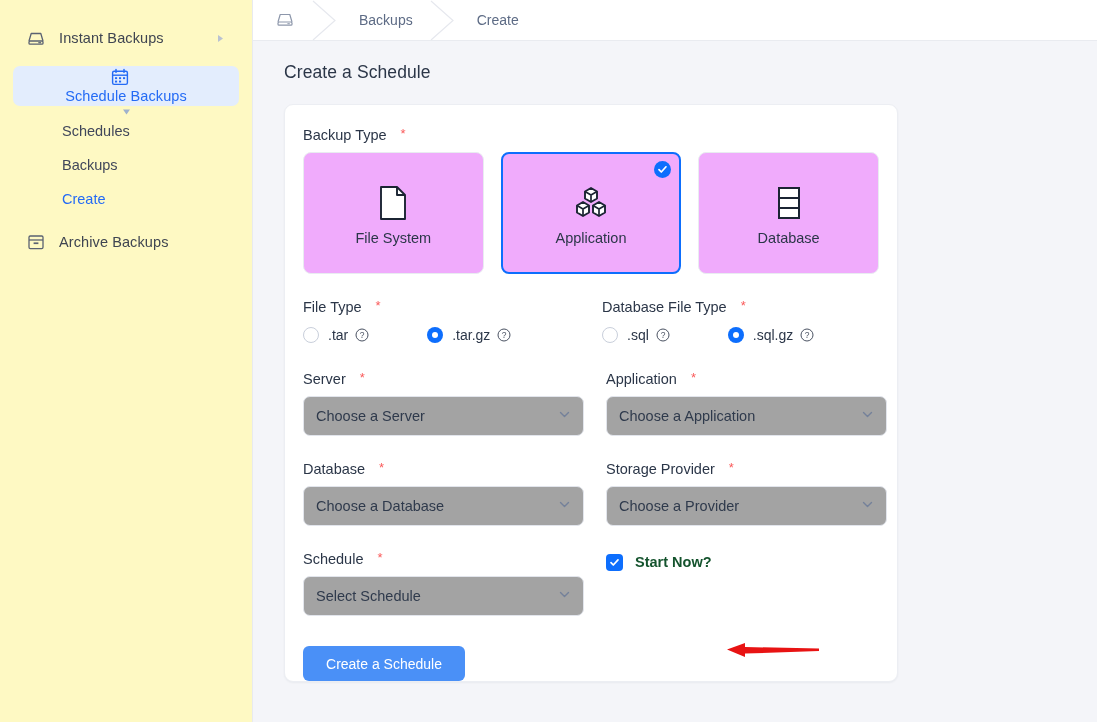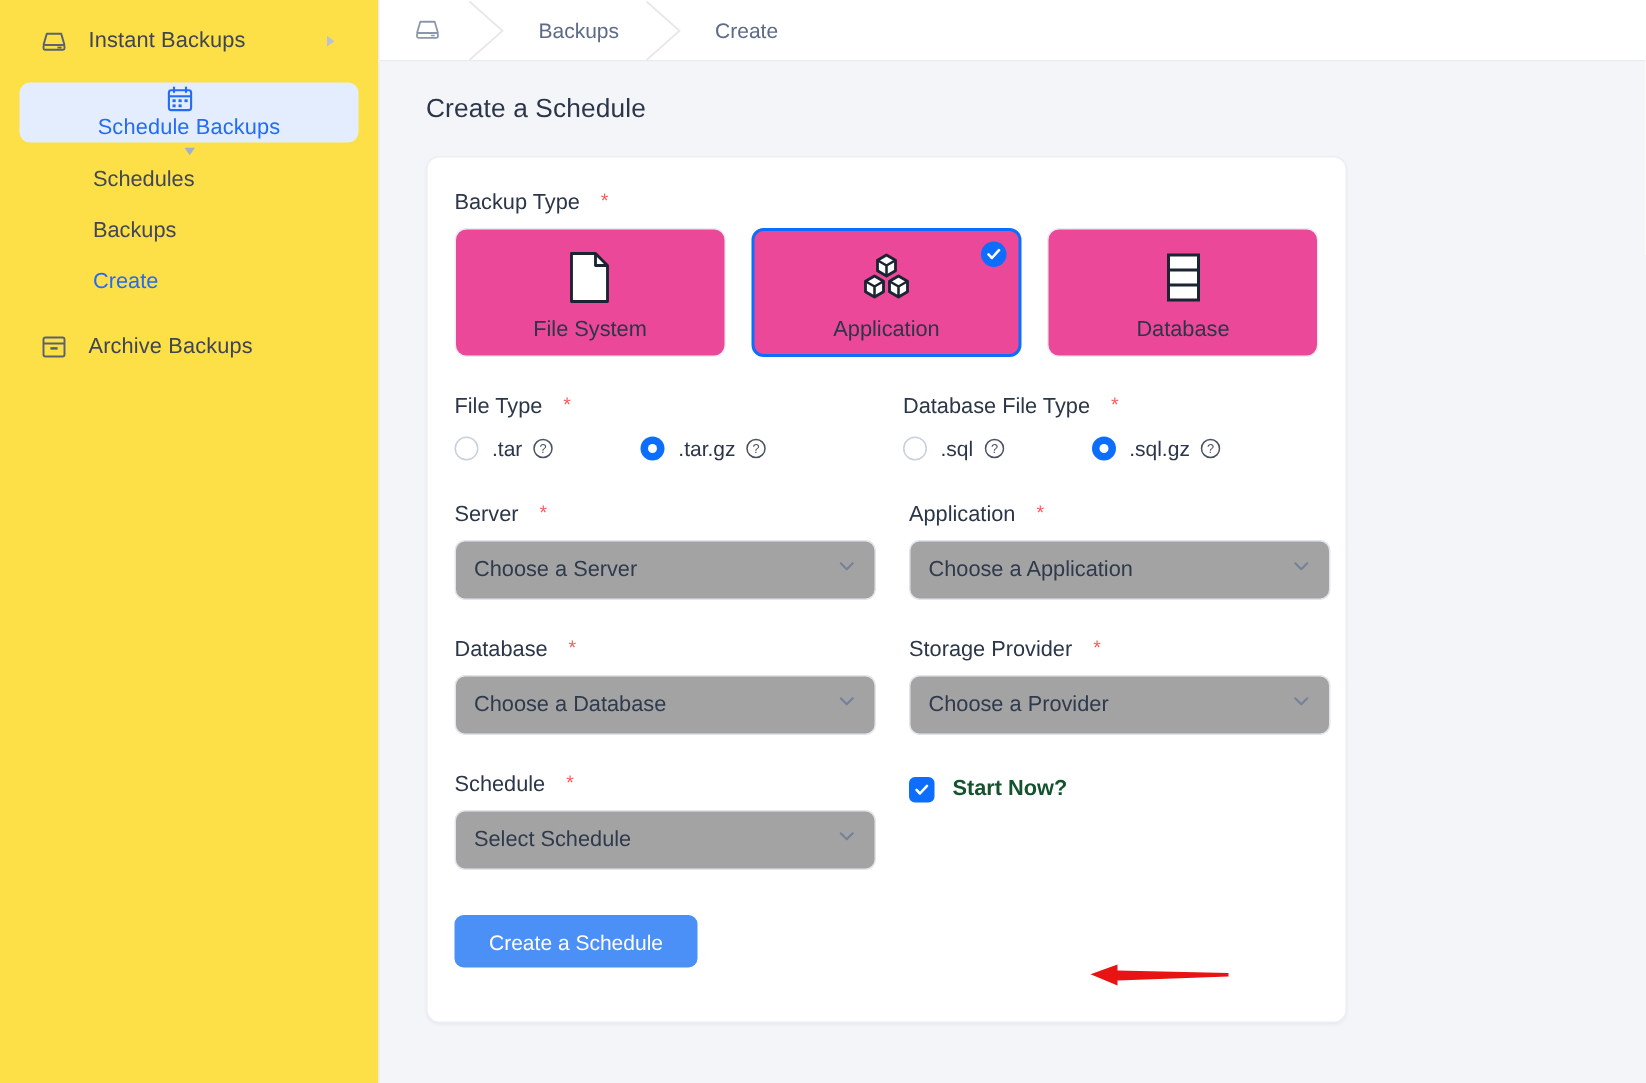--- a/index.html
+++ b/index.html
@@ -8,23 +8,23 @@
     width: 1097px; height: 722px;
     background: #ffffff;
     font-family: "Liberation Sans", sans-serif;
     overflow: hidden;
   }
   .app { position: relative; width: 1097px; height: 722px; display: flex; }
 
   
   .sidebar {
     width: 253px; height: 722px;
-    background: #fde047;
+    background: #fef9c3;
     border-right: 1px solid #e8eaef;
-    padding-top: 7px;
+    padding-top: 18px;
     flex: 0 0 253px;
     position: relative;
   }
   .nav-item {
     display: flex; align-items: center;
     height: 40px;
     margin: 0 13px 8px 13px;
     padding: 0 12px 0 12px;
     border-radius: 7px;
     cursor: pointer;
@@ -83,23 +83,23 @@
 
   .fld-label {
     font-size: 14.5px; color: #2b3648; margin-bottom: 9px;
     display: flex; align-items: flex-start; white-space: nowrap; gap: 12px;
   }
   .req { color: #fa5a5a; font-size: 13px; margin-left: 2px; line-height: 1; }
 
   
   .type-row { display: flex; gap: 17px; margin-top: 4px; }
   .type-card {
-    width: 182px; height: 86px;
+    width: 182px; height: 122px;
     border: 1px solid #e9ecf1; border-radius: 8px;
-    background: #ec4899; display: flex; flex-direction: column;
+    background: #f0abfc; display: flex; flex-direction: column;
     align-items: center; justify-content: center; cursor: pointer;
     position: relative;
   }
   .type-card.selected { border: 2px solid #0d6efd; }
   .type-card .ticon { height: 46px; display: flex; align-items: center; justify-content: center; margin-bottom: 4px; }
   .type-card .tlabel { font-size: 14.5px; color: #2b3648; }
   .check-badge {
     position: absolute; top: 7px; right: 8px;
     width: 17px; height: 17px; border-radius: 50%;
     background: #0d6efd; display: flex; align-items: center; justify-content: center;

